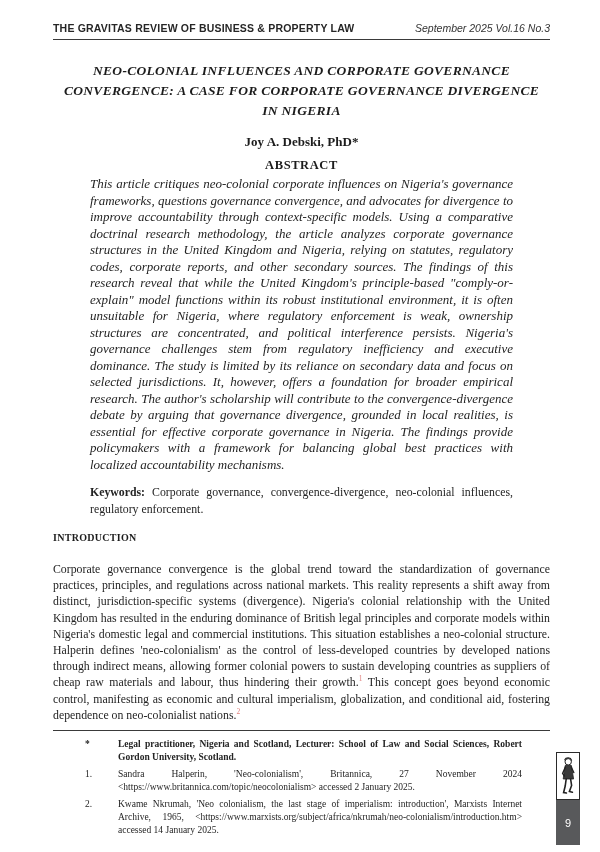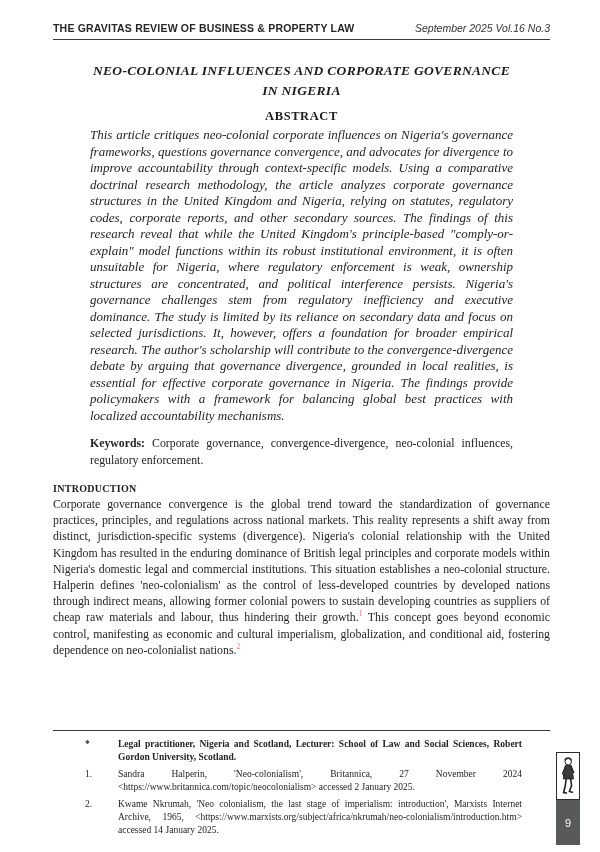--- a/index.html
+++ b/index.html
@@ -43,21 +43,21 @@
   .keywords{
     margin:11px 37px 0 37px;font-size:11.8px;line-height:16.5px;
     text-align:justify;color:#242424;
   }
   .keywords .kw-label{font-weight:bold;font-style:normal;}
   .keywords .kw-body{}
 
   .intro-heading{margin-top:15px;font-weight:bold;font-size:10px;
     letter-spacing:.3px;color:#1c1c1c;}
   .intro-paragraph{
-    margin-top:2px;font-size:11.8px;line-height:16.2px;text-align:justify;color:#242424;
+    margin-top:18px;font-size:11.8px;line-height:16.2px;text-align:justify;color:#242424;
   }
   .fn-ref{
     color:#e0807d;font-size:7.5px;vertical-align:super;line-height:0;
     font-style:normal;letter-spacing:0;
   }
 
   
   .footnote-section{position:absolute;left:53px;right:50px;top:730px;}
   .footnote-divider{border:none;border-top:1px solid #3a3a3a;margin:0 0 7px 0;}
   .footnote{
@@ -86,23 +86,25 @@
 
   <div class="header">
     <span class="journal-name">THE GRAVITAS REVIEW OF BUSINESS &amp; PROPERTY LAW</span>
     <span class="issue-info">September 2025  Vol.16  No.3</span>
   </div>
 
   <div class="content">
 
     <div class="article-title">
       <div class="title-line">NEO-COLONIAL INFLUENCES AND CORPORATE GOVERNANCE</div>
+      <div class="title-line">CONVERGENCE: A CASE FOR CORPORATE GOVERNANCE DIVERGENCE</div>
       <div class="title-line">IN NIGERIA</div>
     </div>
 
+    <div class="author">Joy A. Debski, PhD*</div>
 
     <div class="abstract-heading">ABSTRACT</div>
 
     <p class="abstract-text">This article critiques neo-colonial corporate influences on Nigeria's governance frameworks, questions governance convergence, and advocates for divergence to improve accountability through context-specific models. Using a comparative doctrinal research methodology, the article analyzes corporate governance structures in the United Kingdom and Nigeria, relying on statutes, regulatory codes, corporate reports, and other secondary sources. The findings of this research reveal that while the United Kingdom's principle-based "comply-or-explain" model functions within its robust institutional environment, it is often unsuitable for Nigeria, where regulatory enforcement is weak, ownership structures are concentrated, and political interference persists. Nigeria's governance challenges stem from regulatory inefficiency and executive dominance. The study is limited by its reliance on secondary data and focus on selected jurisdictions. It, however, offers a foundation for broader empirical research. The author's scholarship will contribute to the convergence-divergence debate by arguing that governance divergence, grounded in local realities, is essential for effective corporate governance in Nigeria. The findings provide policymakers with a framework for balancing global best practices with localized accountability mechanisms.</p>
 
     <p class="keywords"><span class="kw-label">Keywords:</span><span class="kw-body"> Corporate governance, convergence-divergence, neo-colonial influences, regulatory enforcement.</span></p>
 
     <div class="intro-heading">INTRODUCTION</div>
 
     <p class="intro-paragraph"><span>Corporate governance convergence is the global trend toward the standardization of governance practices, principles, and regulations across national markets. This reality represents a shift away from distinct, jurisdiction-specific systems (divergence). Nigeria's colonial relationship with the United Kingdom has resulted in the enduring dominance of British legal principles and corporate models within Nigeria's domestic legal and commercial institutions. This situation establishes a neo-colonial structure. Halperin defines 'neo-colonialism' as the control of less-developed countries by developed nations through indirect means, allowing former colonial powers to sustain developing countries as suppliers of cheap raw materials and labour, thus hindering their growth.</span><span class="fn-ref">1</span><span> This concept goes beyond economic control, manifesting as economic and cultural imperialism, globalization, and conditional aid, fostering dependence on neo-colonialist nations.</span><span class="fn-ref">2</span></p>

